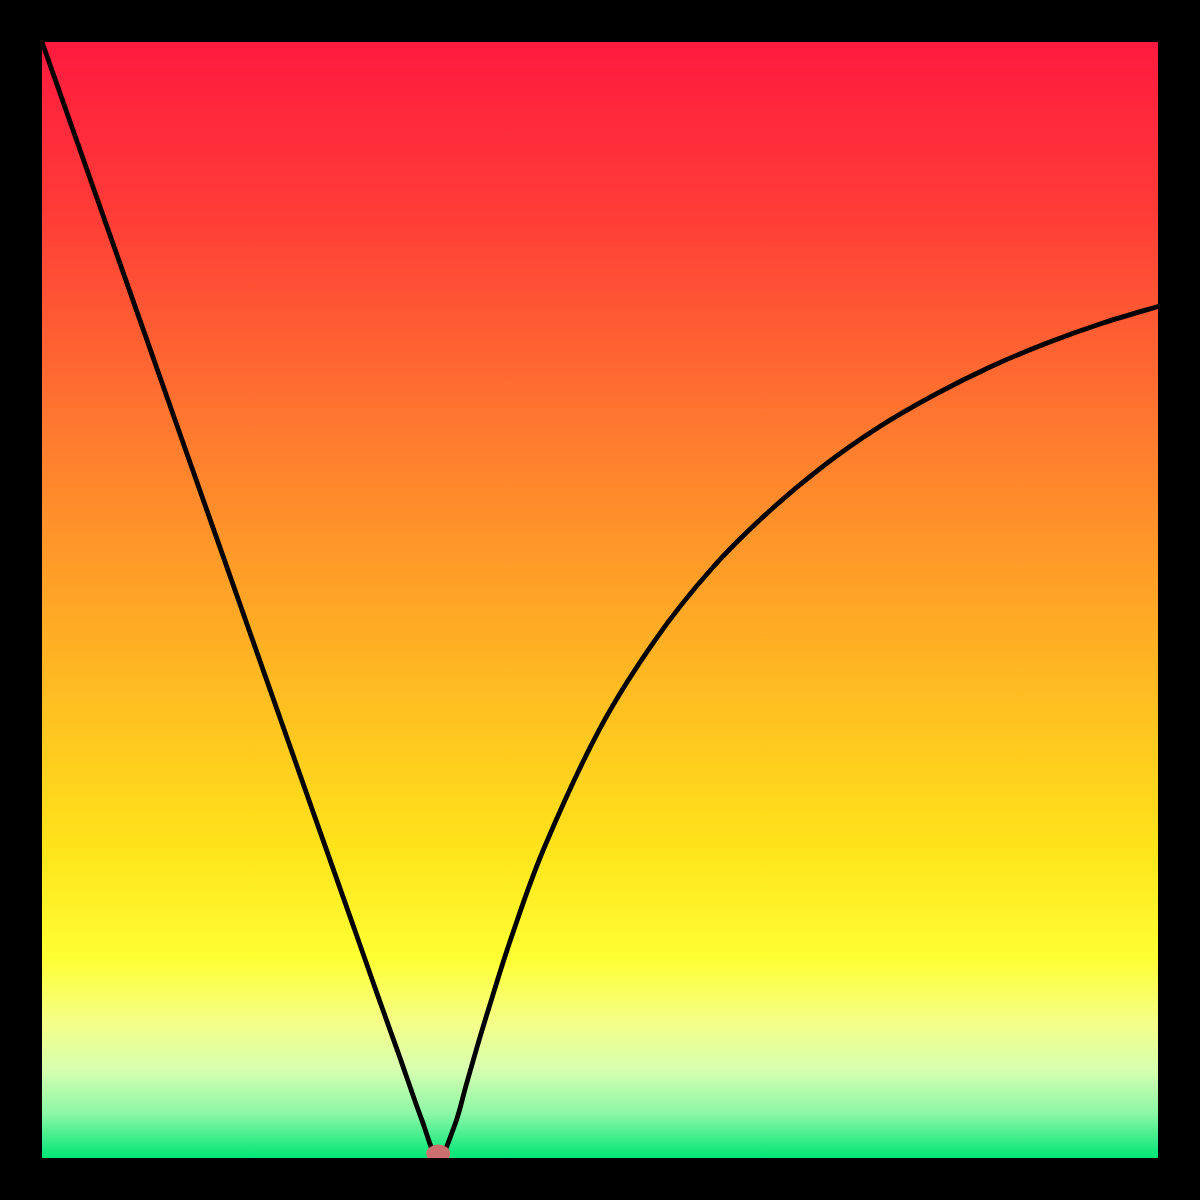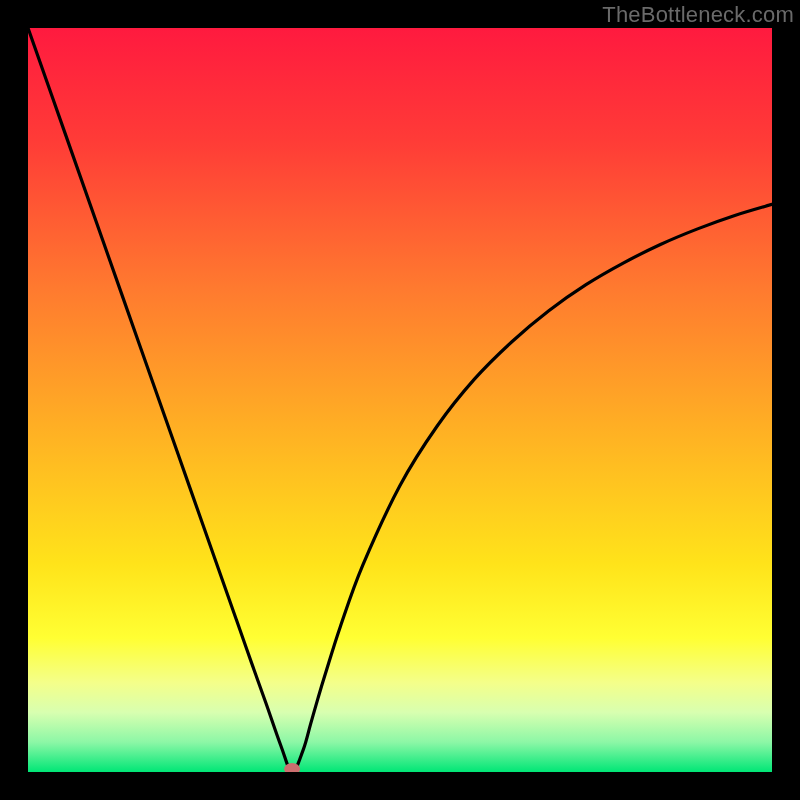--- a/index.html
+++ b/index.html
@@ -37,21 +37,20 @@
     z-index: 10;
   }
   svg {
     display: block;
   }
 </style>
 </head>
 <body>
 
 <div class="frame">
-  <div class="watermark">TheBottleneck.com</div>
   <div class="plot">
     <svg id="chart-svg" width="744" height="744" viewBox="0 0 744 744" preserveAspectRatio="none">
       <defs>
         <linearGradient id="bg-grad" x1="0" y1="0" x2="0" y2="1">
             <stop offset="0.0%" stop-color="#ff1a3f"></stop>
             <stop offset="15.0%" stop-color="#ff3b37"></stop>
             <stop offset="35.0%" stop-color="#ff7a2f"></stop>
             <stop offset="55.0%" stop-color="#ffb323"></stop>
             <stop offset="72.0%" stop-color="#ffe31a"></stop>
             <stop offset="82.0%" stop-color="#ffff33"></stop>

